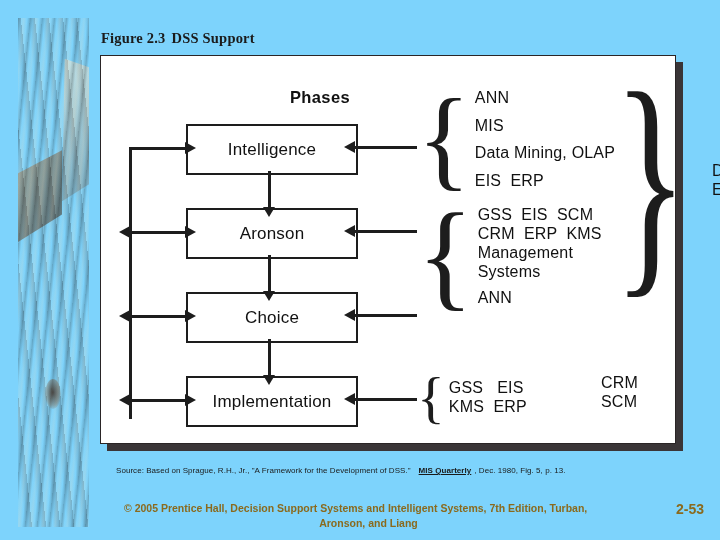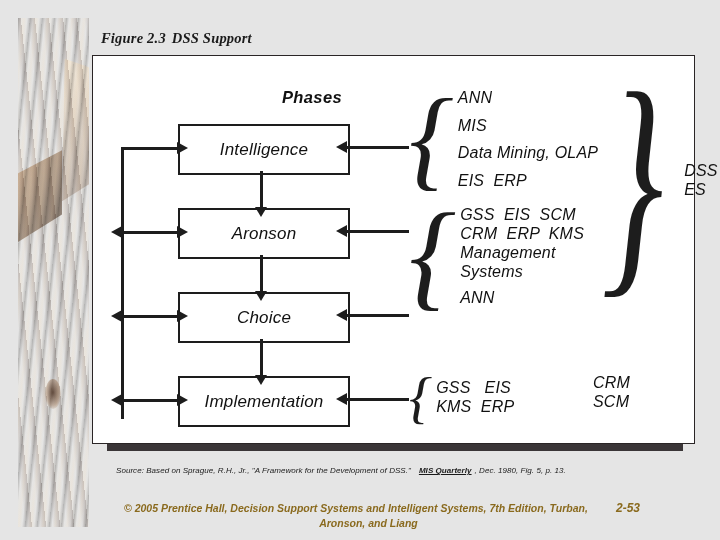--- a/index.html
+++ b/index.html
@@ -4,24 +4,23 @@
 <style>
   html, body {
     margin: 0;
     padding: 0;
     background: #ffffff;
   }
   #slide {
     position: relative;
     width: 720px;
     height: 540px;
-    background: #e5e5e5;
+    background: #7dd3fc;
     overflow: hidden;
     font-family: "Liberation Sans", sans-serif;
-    font-style: italic;
   }
 
   
   #wood-strip {
     position: absolute;
     left: 18px;
     top: 18px;
     width: 71px;
     height: 509px;
     background:
@@ -119,27 +118,26 @@
   #diagram-shadow {
     position: absolute;
     left: 107px;
     top: 62px;
     width: 576px;
     height: 389px;
     background: #3a3537;
   }
   #diagram-frame {
     position: absolute;
-    left: 92px;
+    left: 100px;
     top: 55px;
     width: 574px;
     height: 387px;
     background: #ffffff;
     border: 1.5px solid #2a2526;
-    padding-left: 27px;
   }
 
   .diagram-inner { position: absolute; inset: 0; }
 
   
   #phases-heading {
     position: absolute;
     left: 135px;
     top: 32px;
     width: 168px;
@@ -361,23 +359,23 @@
     line-height: 1.45;
     margin-left: 12px;
   }
   #footer-copy .line2 {
     display: block;
     text-align: center;
     padding-right: 6px;
   }
   #page-number {
     position: absolute;
-    left: 616px;
+    left: 676px;
     top: 501px;
-    font-size: 12px;
+    font-size: 14px;
     font-weight: bold;
     color: #8a6a1e;
   }
 </style>
 </head>
 <body>
 
 <div id="slide">
 
   <div id="wood-strip">

